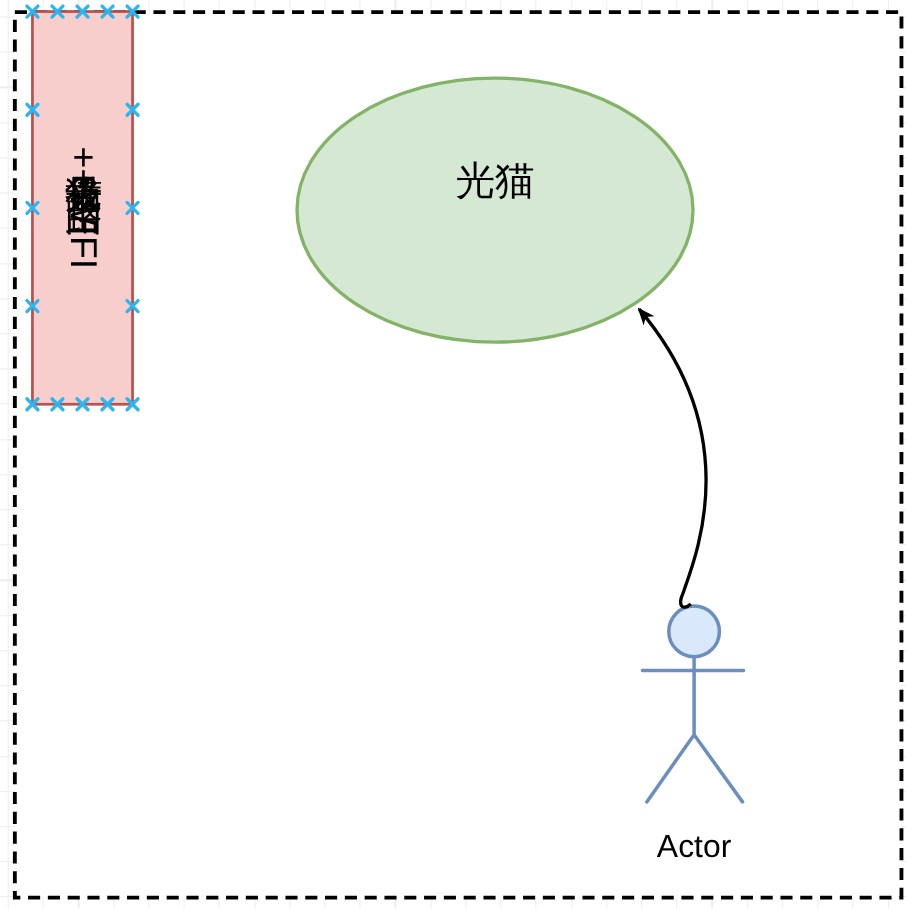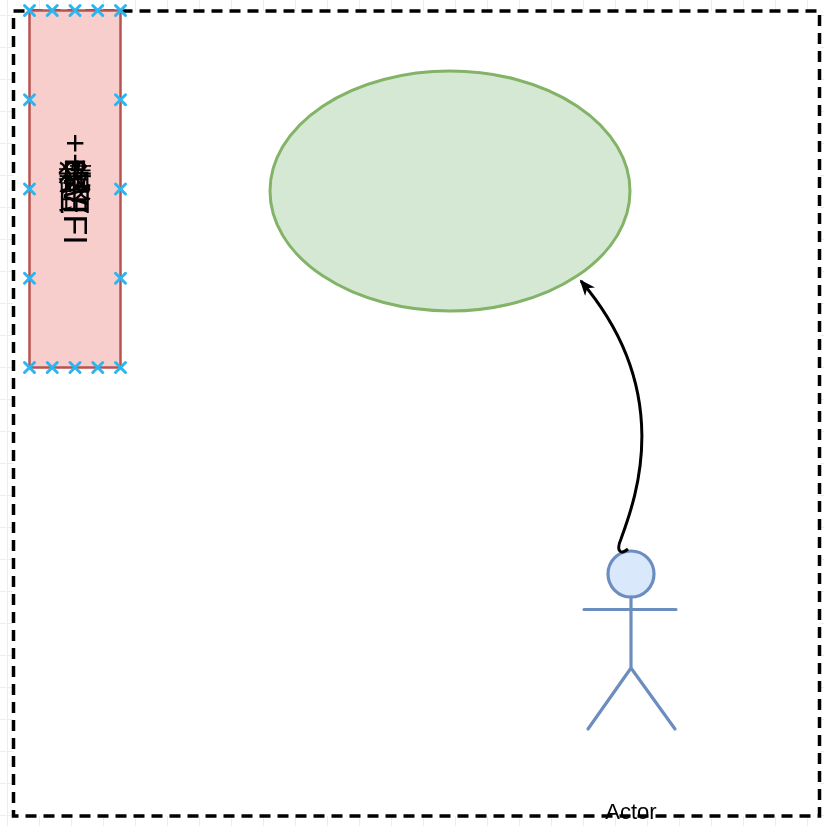--- a/index.html
+++ b/index.html
@@ -28,23 +28,23 @@
     writing-mode:vertical-rl;
     text-orientation:mixed;
     font-size:34px;
   }
   .ellipse-label{
     left:450px;top:164px;
     transform:translate(-50%,-50%);
     font-size:36px;
   }
   .actor-label{
-    left:631px;top:812px;
+    left:631px;top:771px;
     transform:translate(-50%,-50%);
-    font-size:22px;
+    font-size:29px;
     text-align:right;
   }
 </style>
 </head>
 <body>
 
 <div class="canvas">
 
   <svg class="layer" width="824" height="826" viewBox="0 0 824 826">
     <defs>
@@ -81,15 +81,16 @@
         <path d="M 115.5 94.75 L 125.5 104.75 M 115.5 104.75 L 125.5 94.75" stroke="#29b6f2" stroke-width="3" stroke-linecap="round" fill="none"></path>
         <path d="M 24.5 184 L 34.5 194 M 24.5 194 L 34.5 184" stroke="#29b6f2" stroke-width="3" stroke-linecap="round" fill="none"></path>
         <path d="M 115.5 184 L 125.5 194 M 115.5 194 L 125.5 184" stroke="#29b6f2" stroke-width="3" stroke-linecap="round" fill="none"></path>
         <path d="M 24.5 273.25 L 34.5 283.25 M 24.5 283.25 L 34.5 273.25" stroke="#29b6f2" stroke-width="3" stroke-linecap="round" fill="none"></path>
         <path d="M 115.5 273.25 L 125.5 283.25 M 115.5 283.25 L 125.5 273.25" stroke="#29b6f2" stroke-width="3" stroke-linecap="round" fill="none"></path>
       </g>
   </svg>
 
   <div class="label vlabel">光猫拨号+路由+WIFI</div>
 
+  <div class="label ellipse-label">光猫</div>
 
   <div class="label actor-label">Actor</div>
 </div>
 
 </body></html>

